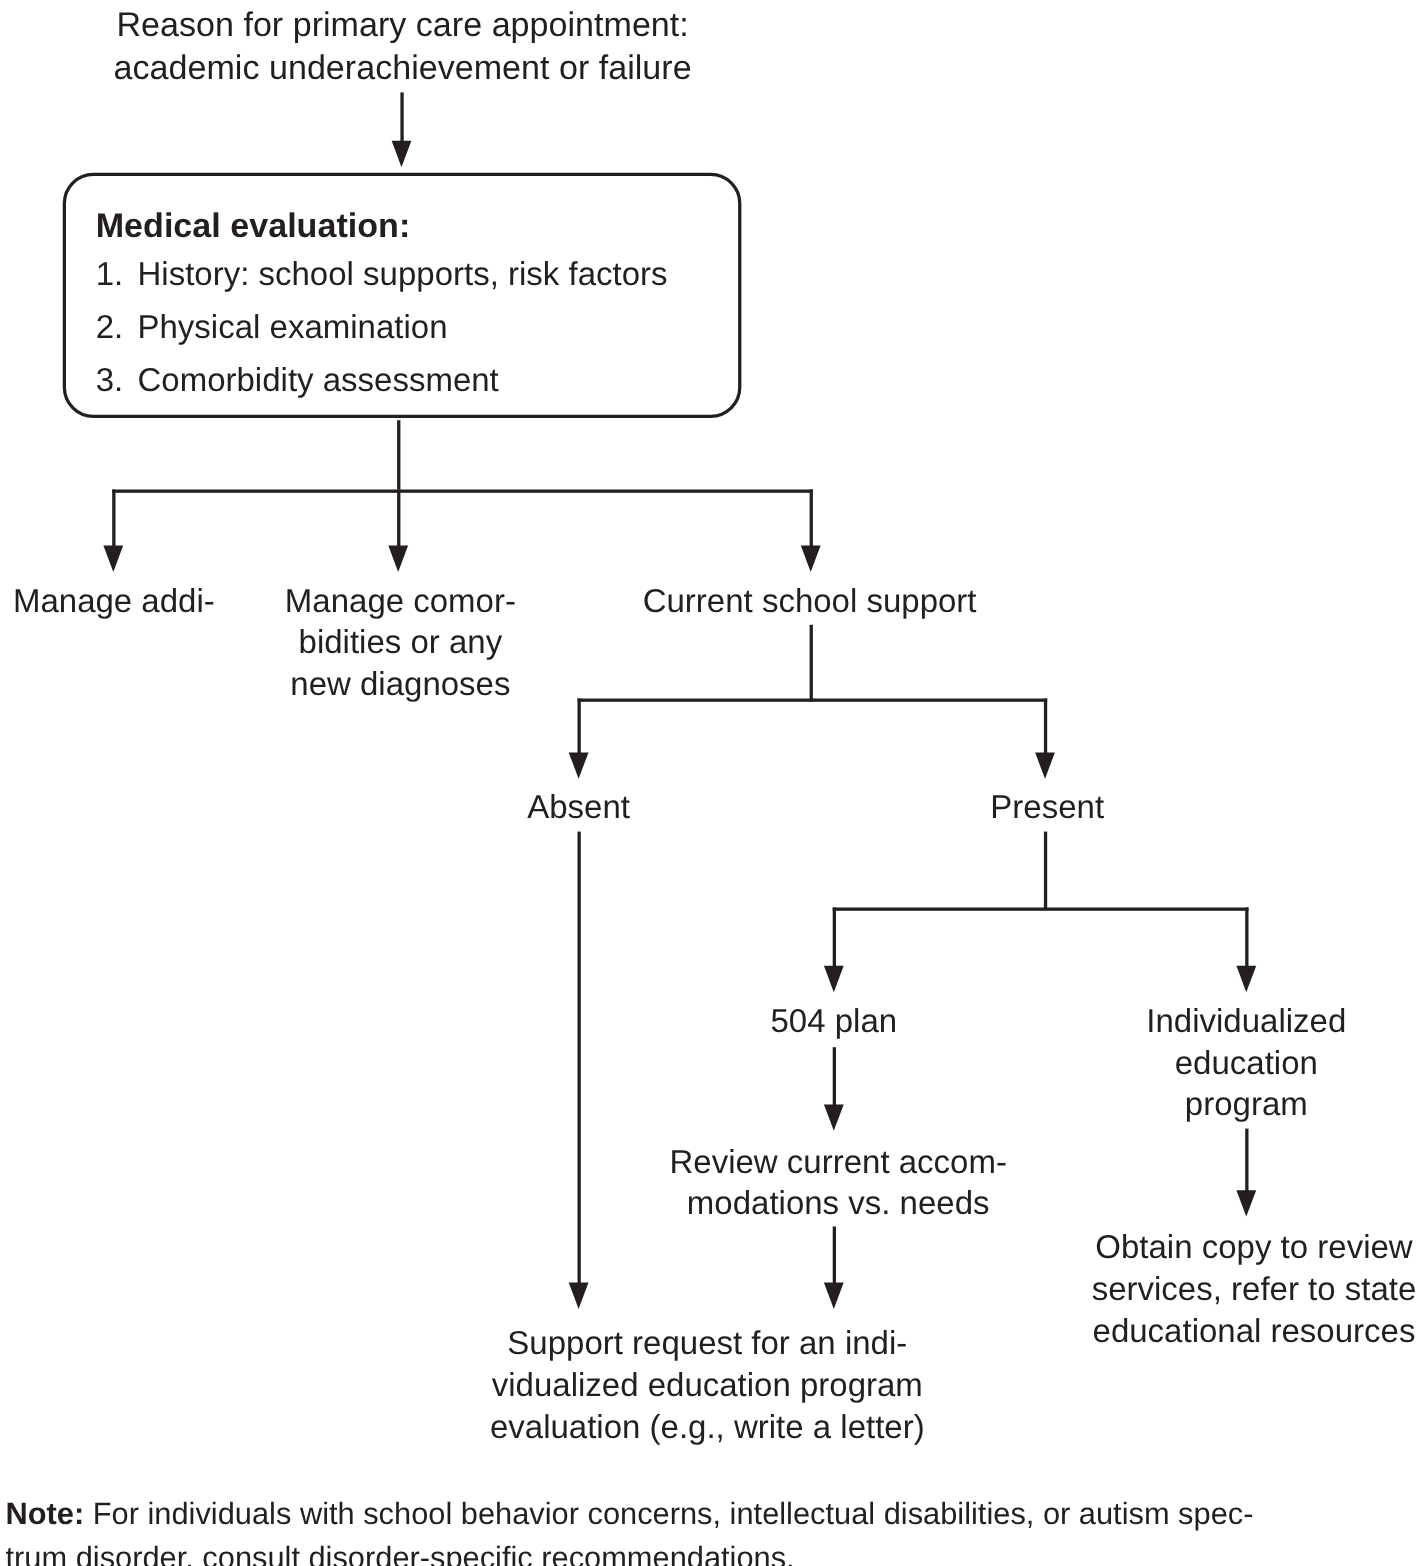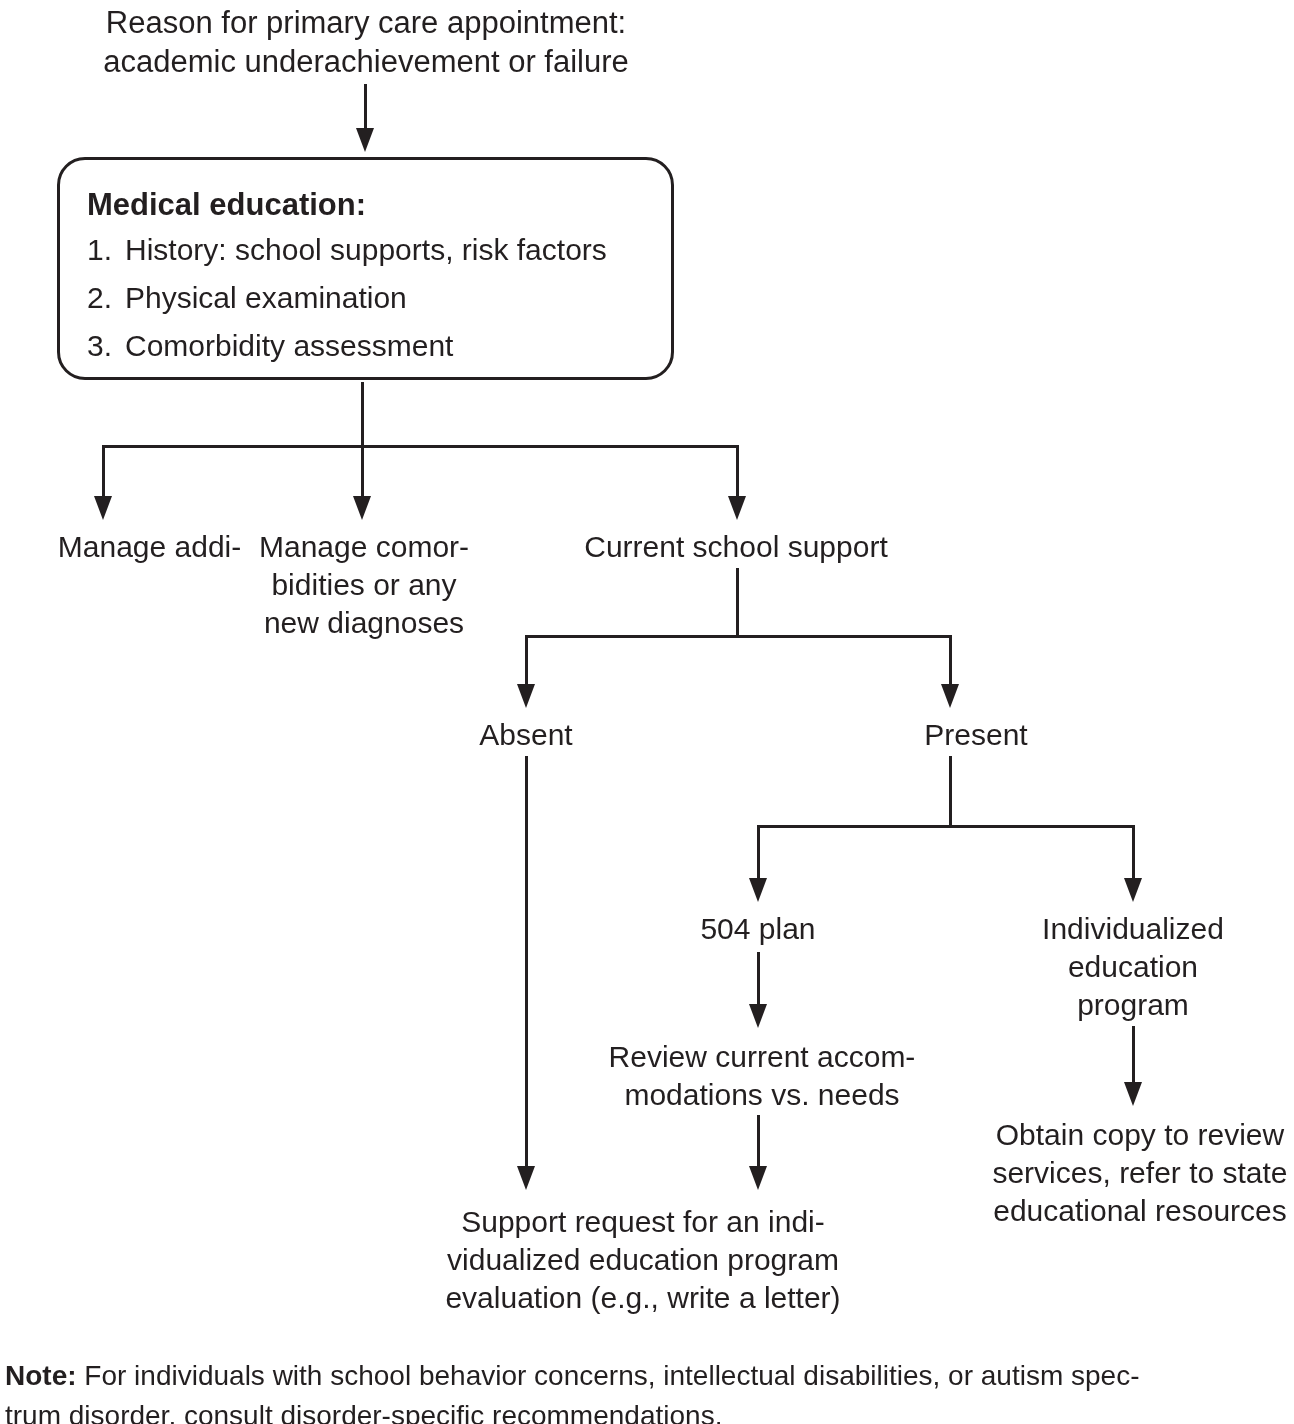--- a/index.html
+++ b/index.html
@@ -35,21 +35,21 @@
 
   <div class="abs txt title center" style="left:41px; top:3px; width:650px;">
     <div>Reason for primary care appointment:</div>
     <div>academic underachievement or failure</div>
   </div>
 
   <div class="stem" style="left:364px; top:84px; height:46px;"></div>
   <div class="head" style="left:356px; top:128px;"></div>
 
   <div class="evalbox">
-    <div class="heading bold">Medical education:</div>
+    <div class="heading bold">Medical evaluation:</div>
     <div class="item txt" style="top:71px;">
       <span class="num">1.</span>
       <span>History: school supports, risk factors</span>
     </div>
     <div class="item txt" style="top:119px;">
       <span class="num">2.</span>
       <span>Physical examination</span>
     </div>
     <div class="item txt" style="top:167px;">
       <span class="num">3.</span>
@@ -59,39 +59,39 @@
 
   <div class="stem" style="left:361px; top:382px; height:63px;"></div>
   <div class="bar" style="left:102px; top:445px; width:637px;"></div>
   <div class="stem" style="left:102px; top:445px; height:53px;"></div>
   <div class="head" style="left:94px;  top:496px;"></div>
   <div class="stem" style="left:361px; top:445px; height:53px;"></div>
   <div class="head" style="left:353px; top:496px;"></div>
   <div class="stem" style="left:736px; top:445px; height:53px;"></div>
   <div class="head" style="left:728px; top:496px;"></div>
 
-  <div class="abs txt center" style="left:0px; top:528px; width:207px;margin-left:46px;">
+  <div class="abs txt center" style="left:0px; top:528px; width:207px;">
     <div>Manage addi-</div>
   </div>
   <div class="abs txt center" style="left:252px; top:528px; width:224px;">
     <div>Manage comor-</div>
     <div>bidities or any</div>
     <div>new diagnoses</div>
   </div>
   <div class="abs txt center" style="left:565px; top:528px; width:342px;">Current school support</div>
 
   <div class="stem" style="left:736px; top:568px; height:70px;"></div>
   <div class="bar" style="left:525px; top:635px; width:427px;"></div>
   <div class="stem" style="left:525px; top:635px; height:51px;"></div>
   <div class="head" style="left:517px; top:684px;"></div>
   <div class="stem" style="left:949px; top:635px; height:51px;"></div>
   <div class="head" style="left:941px; top:684px;"></div>
 
   <div class="abs txt center" style="left:426px; top:716px; width:200px;text-align:center;">Absent</div>
-  <div class="abs txt center" style="left:874px; top:716px; width:204px;">Present</div>
+  <div class="abs txt center" style="left:850px; top:716px; width:204px;">Present</div>
 
   <div class="stem" style="left:525px; top:756px; height:412px;"></div>
   <div class="head" style="left:517px; top:1166px;"></div>
 
   <div class="stem" style="left:949px; top:756px; height:71px;"></div>
   <div class="bar" style="left:757px; top:825px; width:378px;"></div>
   <div class="stem" style="left:757px; top:825px; height:55px;"></div>
   <div class="head" style="left:749px; top:878px;"></div>
   <div class="stem" style="left:1132px; top:825px; height:55px;"></div>
   <div class="head" style="left:1124px; top:878px;"></div>

